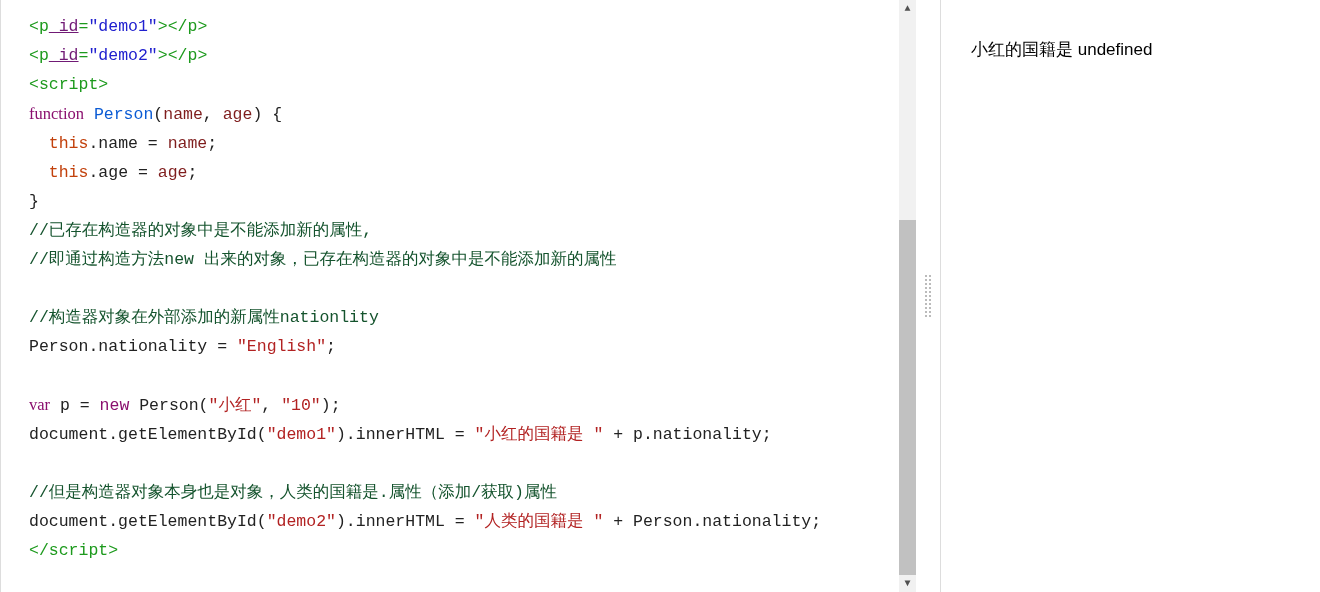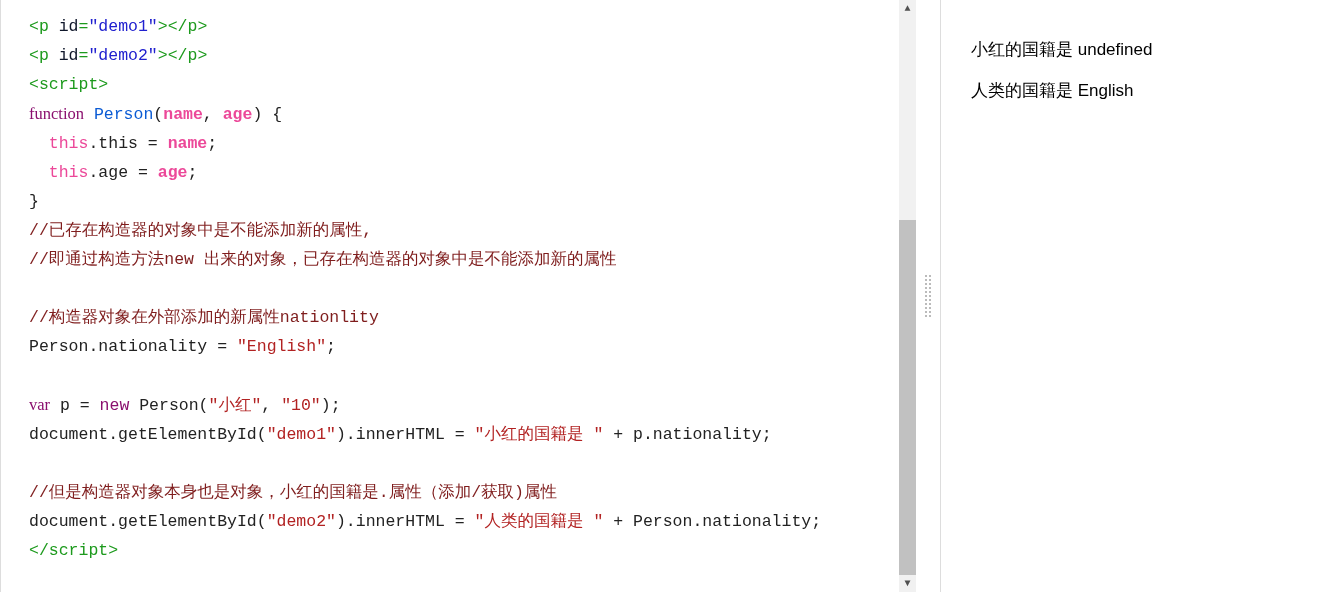--- a/index.html
+++ b/index.html
@@ -68,60 +68,59 @@
       flex: 1;
       padding: 38px 30px;
       font-family: Arial, "Microsoft YaHei", sans-serif;
       font-size: 17px;
       border-left: 1px solid #ddd;
       height: 592px;
     }
     .output-panel p { margin-bottom: 18px; }
     
     .c-tag { color: #1d9a1d; }
-    .c-attr { color: #0f172a; }
+    .c-attr { color: #701a75; text-decoration: underline; }
     .c-str { color: #2020cf; }
     .c-kw { color: #8a0f6e; font-family: Liberation Serif, serif; }
     .c-fn { color: #0b5bd4; }
-    .c-param { color: #ec4899; font-weight: bold; }
-    .c-this { color: #ec4899; }
-    .c-cmt { color: #7f1d1d; }
+    .c-param { color: #7f1d1d; }
+    .c-this { color: #c2410c; }
+    .c-cmt { color: #14532d; }
     .c-new { color: #8a0f6e; text-align: center; }
     .c-strr { color: #b22222; }
     .c-plain { color: #222; }
   </style>
 </head>
 <body>
 
 <div class="code-panel">
   <div class="code-content"><span class="c-tag">&lt;</span><span class="c-tag">p</span><span class="c-attr"> id</span><span class="c-tag">=</span><span class="c-str">"demo1"</span><span class="c-tag">&gt;</span><span class="c-tag">&lt;/</span><span class="c-tag">p</span><span class="c-tag">&gt;</span>
 <span class="c-tag">&lt;</span><span class="c-tag">p</span><span class="c-attr"> id</span><span class="c-tag">=</span><span class="c-str">"demo2"</span><span class="c-tag">&gt;</span><span class="c-tag">&lt;/</span><span class="c-tag">p</span><span class="c-tag">&gt;</span>
 <span class="c-tag">&lt;</span><span class="c-tag">script</span><span class="c-tag">&gt;</span>
 <span class="c-kw">function</span><span> </span><span class="c-fn">Person</span><span class="c-plain">(</span><span class="c-param">name</span><span class="c-plain">, </span><span class="c-param">age</span><span class="c-plain">) {</span>
-<span>  </span><span class="c-this">this</span><span class="c-plain">.this = </span><span class="c-param">name</span><span class="c-plain">;</span>
+<span>  </span><span class="c-this">this</span><span class="c-plain">.name = </span><span class="c-param">name</span><span class="c-plain">;</span>
 <span>  </span><span class="c-this">this</span><span class="c-plain">.age = </span><span class="c-param">age</span><span class="c-plain">;</span>
 <span class="c-plain">}</span>
 <span class="c-cmt">//已存在构造器的对象中是不能添加新的属性,</span>
 <span class="c-cmt">//即通过构造方法new 出来的对象，已存在构造器的对象中是不能添加新的属性</span>
 <span></span>
 <span class="c-cmt">//构造器对象在外部添加的新属性nationlity</span>
 <span class="c-plain">Person.nationality = </span><span class="c-strr">"English"</span><span class="c-plain">;</span>
 <span></span>
 <span class="c-kw">var</span><span class="c-plain"> p = </span><span class="c-new">new</span><span class="c-plain"> Person(</span><span class="c-strr">"小红"</span><span class="c-plain">, </span><span class="c-strr">"10"</span><span class="c-plain">);</span>
 <span class="c-plain">document.getElementById(</span><span class="c-strr">"demo1"</span><span class="c-plain">).innerHTML = </span><span class="c-strr">"小红的国籍是 "</span><span class="c-plain"> + p.nationality;</span>
 <span></span>
-<span class="c-cmt">//但是构造器对象本身也是对象，小红的国籍是.属性（添加/获取)属性</span>
+<span class="c-cmt">//但是构造器对象本身也是对象，人类的国籍是.属性（添加/获取)属性</span>
 <span class="c-plain">document.getElementById(</span><span class="c-strr">"demo2"</span><span class="c-plain">).innerHTML = </span><span class="c-strr">"人类的国籍是 "</span><span class="c-plain"> + Person.nationality;</span>
 <span class="c-tag">&lt;/</span><span class="c-tag">script</span><span class="c-tag">&gt;</span></div>
   <div class="scrollbar-track"></div>
   <div class="scrollbar-arrow" style="top:0">▲</div>
   <div class="scrollbar-thumb" style="top:220px;height:355px"></div>
   <div class="scrollbar-arrow" style="bottom:0">▼</div>
 </div>
 
 <div class="divider">
   <div class="divider-dots"></div>
 </div>
 
 <div class="output-panel">
   <p>小红的国籍是 undefined</p>
-  <p>人类的国籍是 English</p>
 </div>
 
 </body></html>

